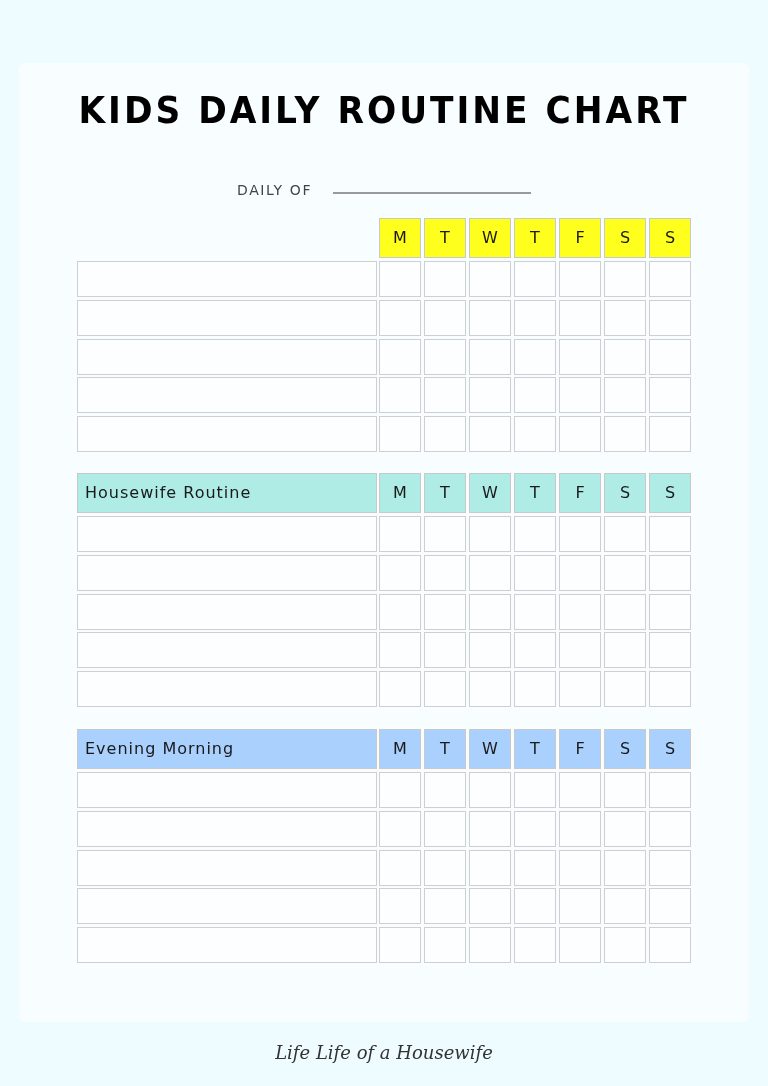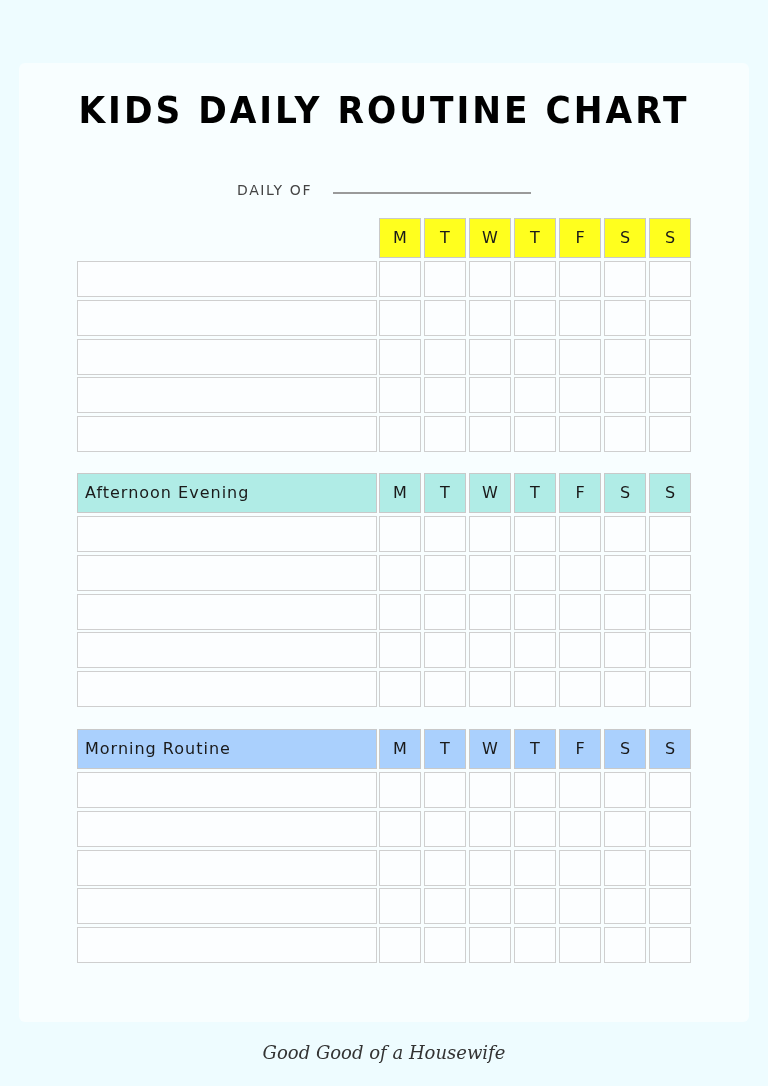--- a/index.html
+++ b/index.html
@@ -124,21 +124,21 @@
       <div class="cell-label" style="top: 198px;"></div>
       <div class="cell-day" style="top: 198px; left: 302px;"></div>
       <div class="cell-day" style="top: 198px; left: 347px;"></div>
       <div class="cell-day" style="top: 198px; left: 392px;"></div>
       <div class="cell-day" style="top: 198px; left: 437px;"></div>
       <div class="cell-day" style="top: 198px; left: 482px;"></div>
       <div class="cell-day" style="top: 198px; left: 527px;"></div>
       <div class="cell-day" style="top: 198px; left: 572px;"></div>
     </div>
     <div class="section" style="top: 473px; height: 240px;">
-      <div class="hdr-label" style="background: rgb(176, 236, 230);">Afternoon Evening</div>
+      <div class="hdr-label" style="background: rgb(176, 236, 230);">Housewife Routine</div>
       <div class="hdr-day" style="left: 302px; background: rgb(176, 236, 230);">M</div>
       <div class="hdr-day" style="left: 347px; background: rgb(176, 236, 230);">T</div>
       <div class="hdr-day" style="left: 392px; background: rgb(176, 236, 230);">W</div>
       <div class="hdr-day" style="left: 437px; background: rgb(176, 236, 230);">T</div>
       <div class="hdr-day" style="left: 482px; background: rgb(176, 236, 230);">F</div>
       <div class="hdr-day" style="left: 527px; background: rgb(176, 236, 230);">S</div>
       <div class="hdr-day" style="left: 572px; background: rgb(176, 236, 230);">S</div>
       <div class="cell-label" style="top: 43px;"></div>
       <div class="cell-day" style="top: 43px; left: 302px;"></div>
       <div class="cell-day" style="top: 43px; left: 347px;"></div>
@@ -174,21 +174,21 @@
       <div class="cell-label" style="top: 198px;"></div>
       <div class="cell-day" style="top: 198px; left: 302px;"></div>
       <div class="cell-day" style="top: 198px; left: 347px;"></div>
       <div class="cell-day" style="top: 198px; left: 392px;"></div>
       <div class="cell-day" style="top: 198px; left: 437px;"></div>
       <div class="cell-day" style="top: 198px; left: 482px;"></div>
       <div class="cell-day" style="top: 198px; left: 527px;"></div>
       <div class="cell-day" style="top: 198px; left: 572px;"></div>
     </div>
     <div class="section" style="top: 729px; height: 240px;">
-      <div class="hdr-label" style="background: rgb(170, 208, 253);">Morning Routine</div>
+      <div class="hdr-label" style="background: rgb(170, 208, 253);">Evening Morning</div>
       <div class="hdr-day" style="left: 302px; background: rgb(170, 208, 253);">M</div>
       <div class="hdr-day" style="left: 347px; background: rgb(170, 208, 253);">T</div>
       <div class="hdr-day" style="left: 392px; background: rgb(170, 208, 253);">W</div>
       <div class="hdr-day" style="left: 437px; background: rgb(170, 208, 253);">T</div>
       <div class="hdr-day" style="left: 482px; background: rgb(170, 208, 253);">F</div>
       <div class="hdr-day" style="left: 527px; background: rgb(170, 208, 253);">S</div>
       <div class="hdr-day" style="left: 572px; background: rgb(170, 208, 253);">S</div>
       <div class="cell-label" style="top: 43px;"></div>
       <div class="cell-day" style="top: 43px; left: 302px;"></div>
       <div class="cell-day" style="top: 43px; left: 347px;"></div>
@@ -225,13 +225,13 @@
       <div class="cell-day" style="top: 198px; left: 302px;"></div>
       <div class="cell-day" style="top: 198px; left: 347px;"></div>
       <div class="cell-day" style="top: 198px; left: 392px;"></div>
       <div class="cell-day" style="top: 198px; left: 437px;"></div>
       <div class="cell-day" style="top: 198px; left: 482px;"></div>
       <div class="cell-day" style="top: 198px; left: 527px;"></div>
       <div class="cell-day" style="top: 198px; left: 572px;"></div>
     </div>
   </div>
 
-<div class="footer">Good Good of a Housewife</div>
+<div class="footer">Life Life of a Housewife</div>
 
 </body></html>

